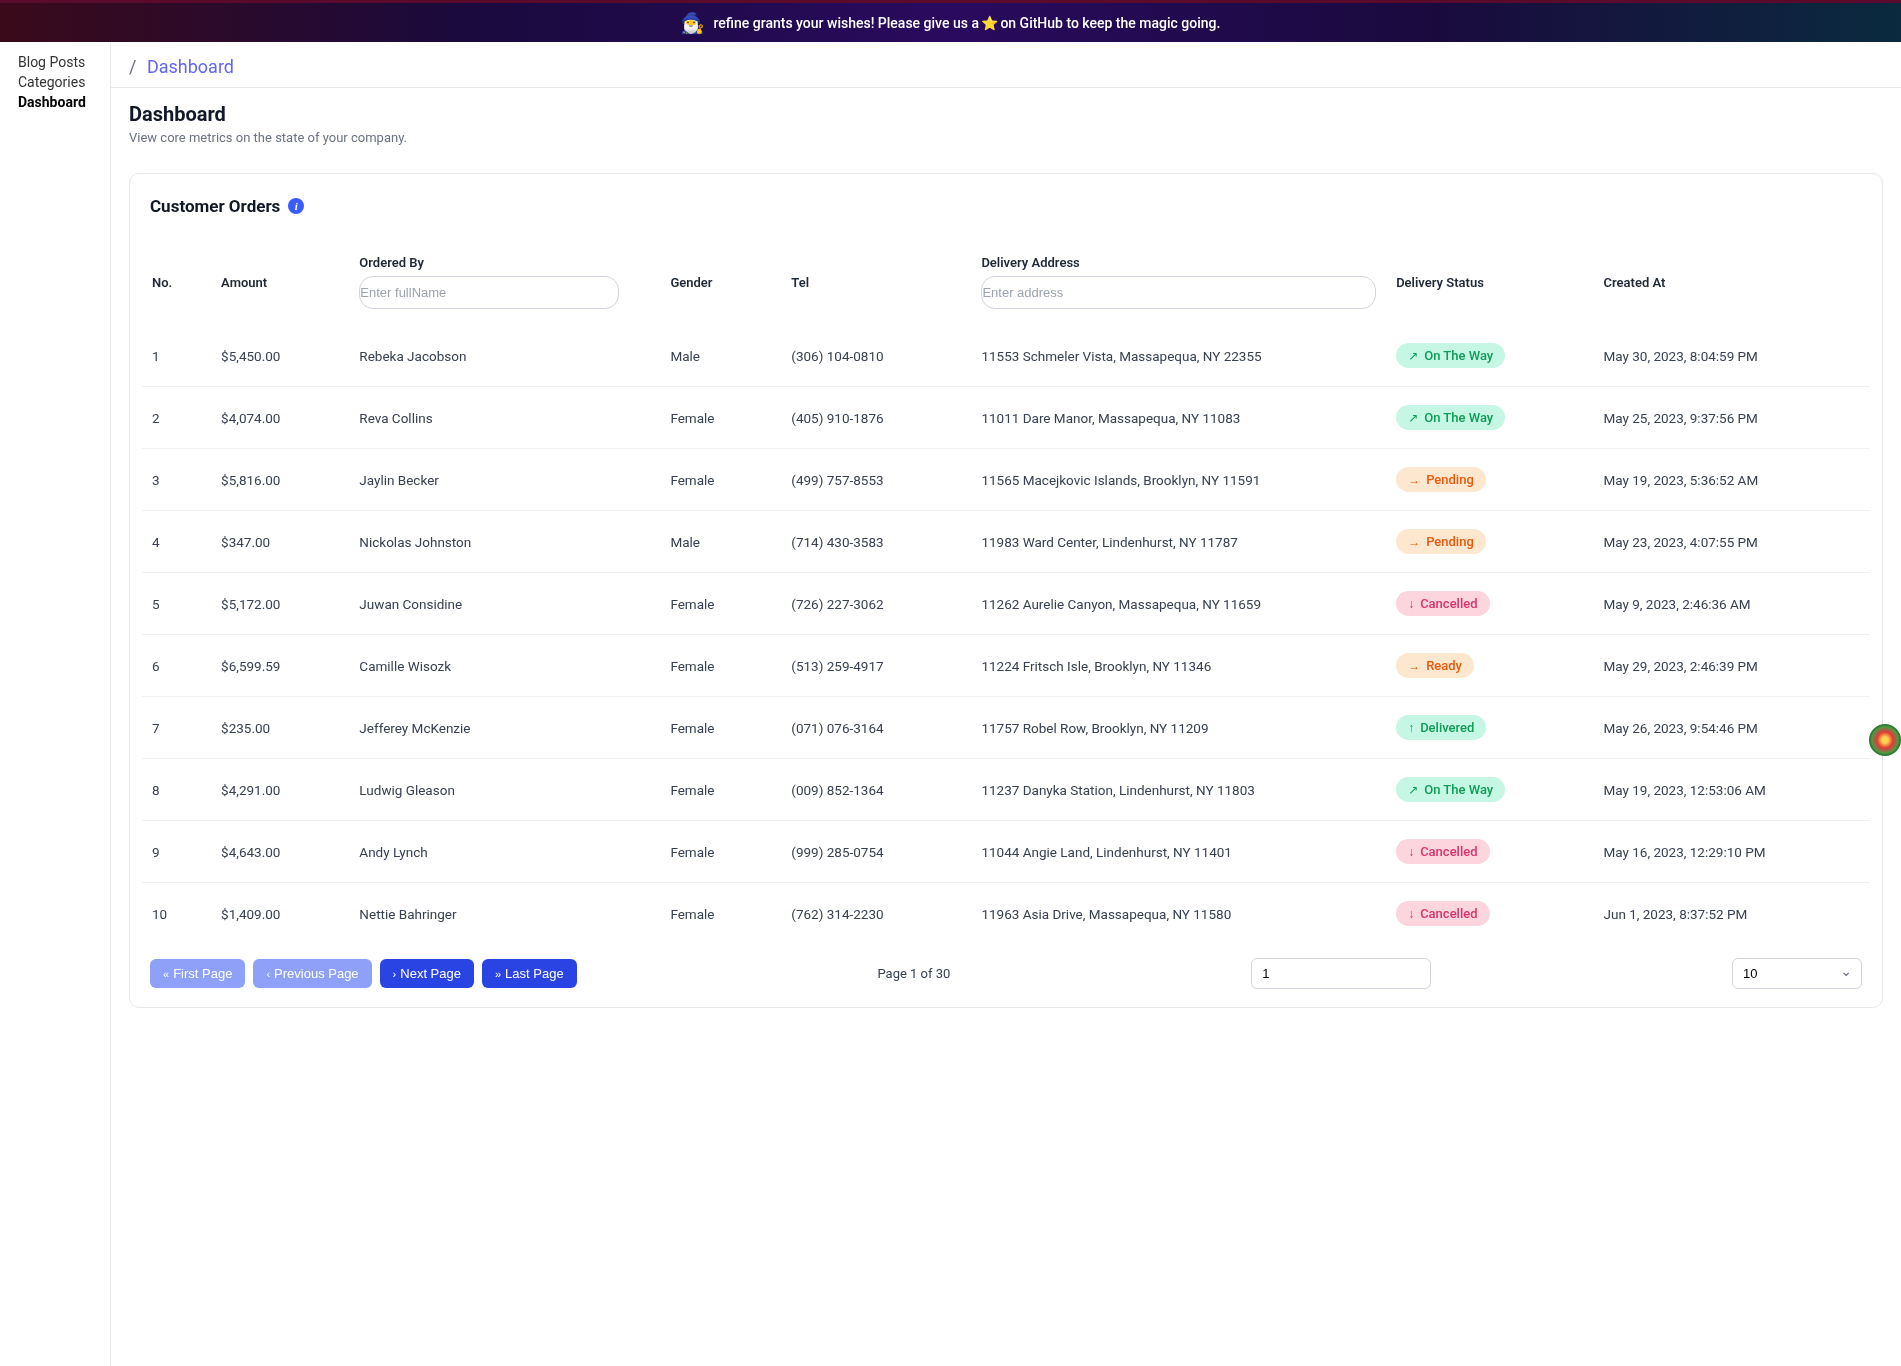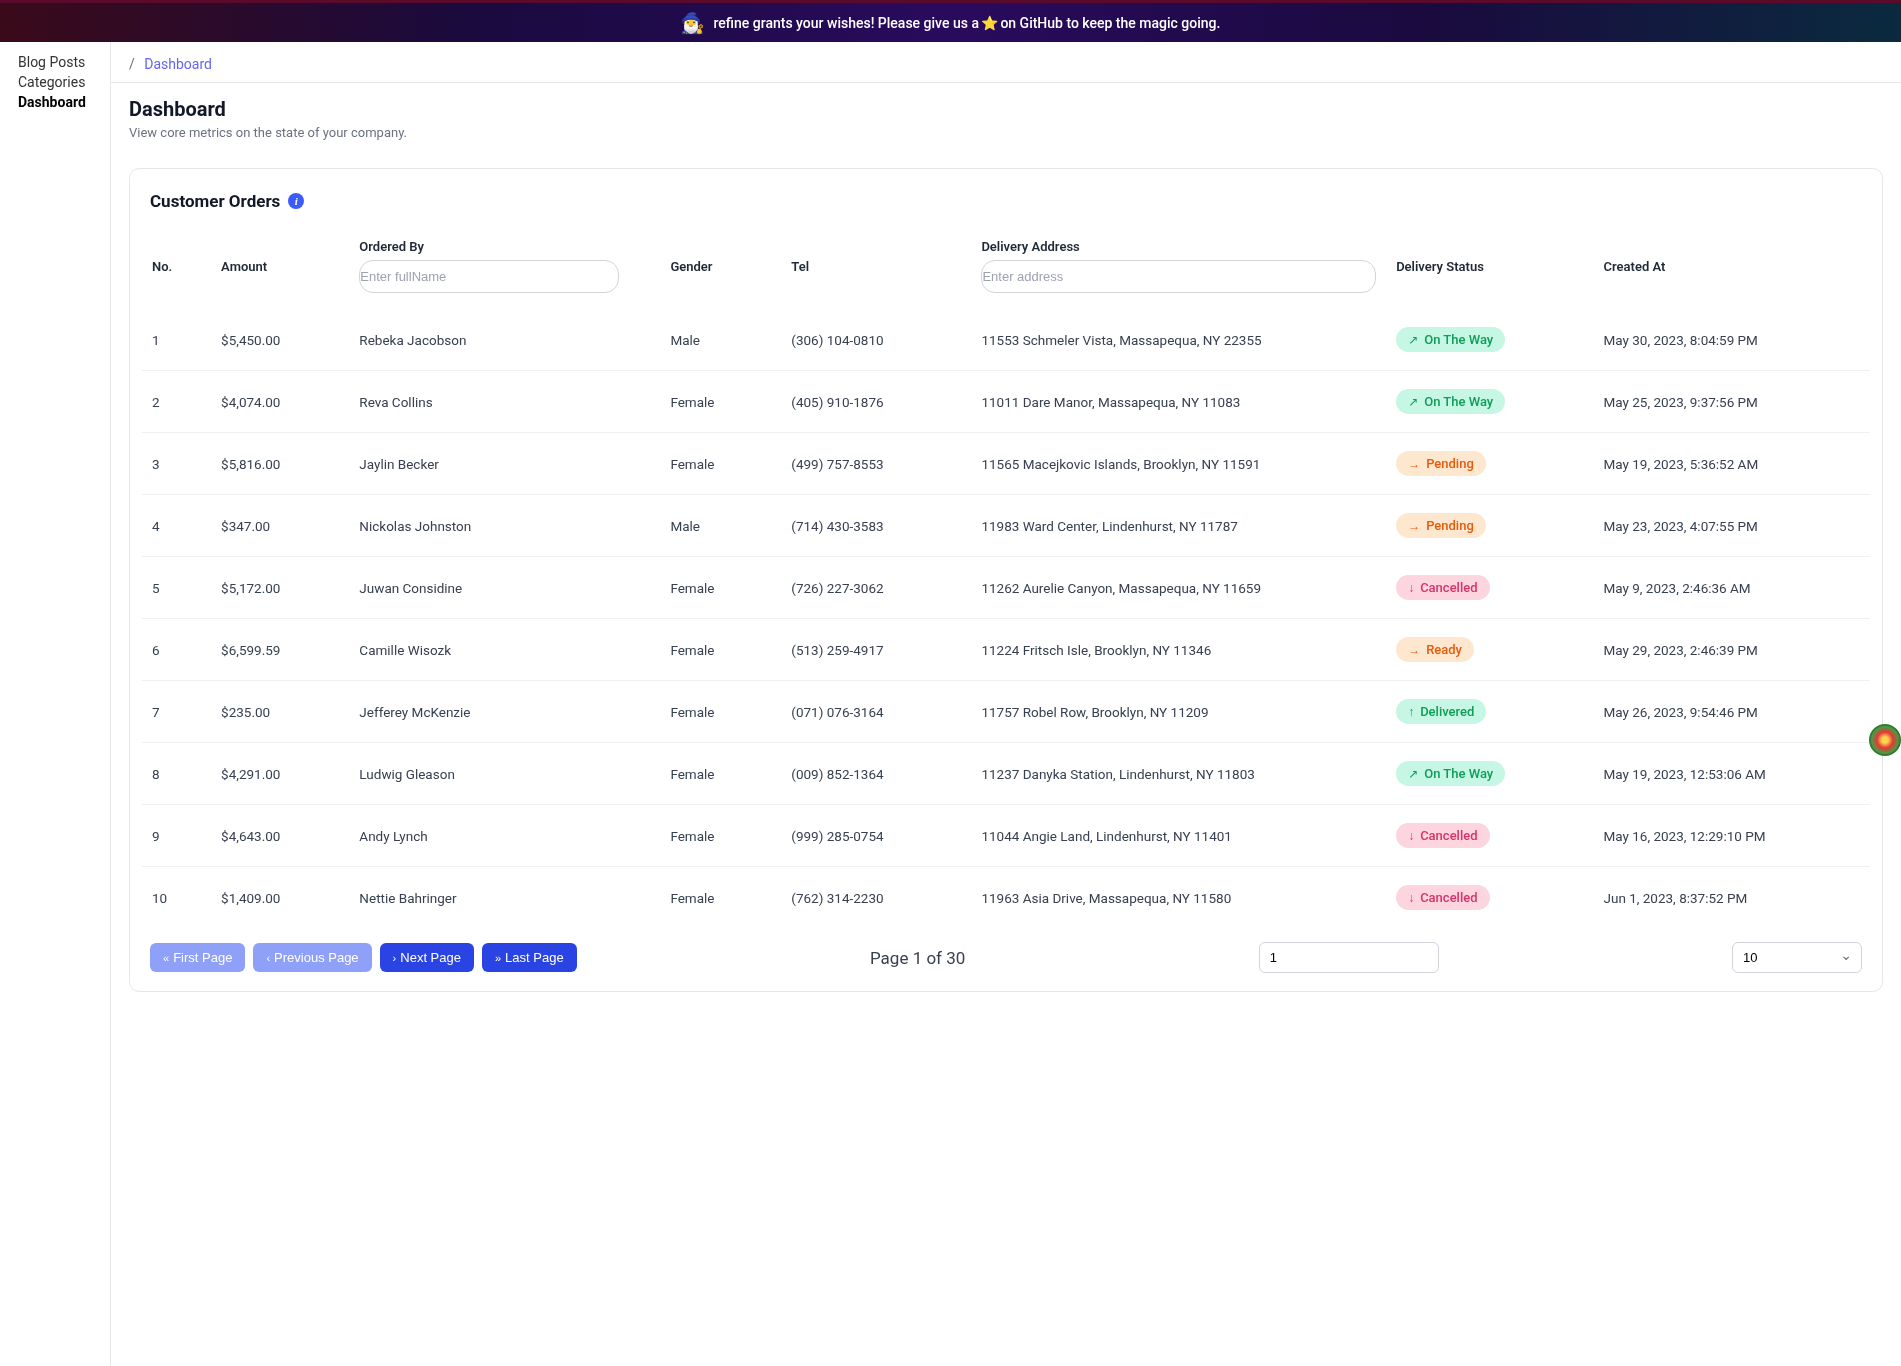--- a/index.html
+++ b/index.html
@@ -14,35 +14,35 @@
   }
   .banner-wizard { font-size: 20px; margin-right: 8px; }
   .banner-star { margin: 0 2px; }
 
   .layout { display: flex; min-height: calc(100vh - 42px); }
   .sidebar { width: 110px; padding: 12px 0 9px 18px; }
   .sidebar-item { font-size: 14px; color: #333; margin-bottom: 4px; cursor: pointer; }
   .sidebar-item.active { font-weight: 700; color: #000; }
 
   .main { flex: 1; border-left: 1px solid #e5e7eb; padding: 0; }
-  .breadcrumb { padding: 14px 18px 10px 18px; color: #6b7280; font-size: 14px; }
+  .breadcrumb { padding: 14px 18px 10px 18px; color: #6b7280; font-size: 18px; }
   .breadcrumb .sep { color: #6b7280; margin-right: 6px; }
   .breadcrumb .current { color: #6366f1; }
   .header-divider { border-bottom: 1px solid #e5e7eb; }
 
   .page-head { padding: 14px 18px 6px 18px; }
   .page-title { font-size: 20px; font-weight: 700; color: #111827; margin-bottom: 4px; }
   .page-subtitle { font-size: 13px; color: #6b7280; }
 
   .tabs { display: flex; gap: 20px; padding: 18px 18px 0 18px; border-bottom: 1px solid #e5e7eb; }
   .tab { padding-bottom: 10px; font-size: 14px; color: #6b7280; cursor: pointer; border-bottom: 3px solid transparent; margin-bottom: -1px; }
   .tab.active { color: #2563eb; border-bottom-color: #2563eb; font-weight: 500; }
 
   .card { margin: 22px 18px 18px 18px; border: 1px solid #e5e7eb; border-radius: 10px; padding: 22px 12px 18px 12px; }
-  .card-title-row { display: flex; align-items: center; gap: 8px; padding-left: 8px; margin-bottom: 20px; }
+  .card-title-row { display: flex; align-items: center; gap: 8px; padding-left: 8px; margin-bottom: 31px; }
   .card-title { font-size: 17px; font-weight: 700; color: #111827; }
   .info-badge { width: 16px; height: 16px; border-radius: 50%; background: #3b5bfd; color: #fff; font-size: 11px; font-weight: 700; display: inline-flex; align-items: center; justify-content: center; font-style: italic; font-family: serif;}
 
   table { width: 100%; border-collapse: collapse; }
   th { text-align: left; font-size: 13px; font-weight: 600; color: #1f2937; padding: 8px 10px; vertical-align: top; }
   th .th-label { display: block; margin-bottom: 6px; }
   th.simple { vertical-align: middle; }
   td { font-size: 13.5px; color: #374151; padding: 18px 10px; border-top: 1px solid #f0f0f0; }
   tbody tr:first-child td { border-top: none; padding-top: 26px; }
   .filter-input { width: 100%; max-width: 260px; padding: 8px 0; border: 1px solid #d1d5db; border-radius: 14px; font-size: 13px; color: #404040; }
@@ -53,21 +53,21 @@
   .badge-green { background: #c6f6e4; color: #0f9d58; }
   .badge-orange { background: #fde8cf; color: #e8590c; }
   .badge-pink { background: #fcd5de; color: #d6336c; }
 
   .pagination-row { display: flex; align-items: center; justify-content: space-between; padding: 14px 8px 0 8px; gap: 20px; }
   .pag-buttons { display: flex; gap: 8px; }
   .btn { display: inline-flex; align-items: center; gap: 4px; padding: 7px 13px; border-radius: 6px; font-size: 13px; font-weight: 500; border: none; cursor: pointer; color: #fff; }
   .btn-primary { background: #2a44e4; }
   .btn-disabled { background: #8ea0f7; cursor: default; }
   .btn .chev { font-size: 11px; }
-  .page-info { color: #374151; font-size: 17px; }
+  .page-info { color: #374151; font-size: 13px; }
   .page-input { width: 180px; padding: 7px 10px; border: 1px solid #d1d5db; border-radius: 6px; font-size: 13px; }
   .page-size { width: 130px; padding: 7px 10px; border: 1px solid #d1d5db; border-radius: 6px; font-size: 13px; background: #fff; appearance: none; position: relative; }
   .select-wrap { position: relative; display: inline-block; }
   .select-wrap::after { content: "⌄"; position: absolute; right: 10px; top: 5px; color: #6b7280; pointer-events: none; font-size: 14px;}
 
   .float-badge { position: fixed; right: 0px; top: 53%; width: 32px; height: 32px; background: radial-gradient(circle, #ffd54f 15%, #e53935 40%, #43a047 70%); border-radius: 50%; border: 2px solid #2e7d32; }
 
   .col-no { width: 4%; }
   .col-amount { width: 8%; }
   .col-name { width: 18%; }

